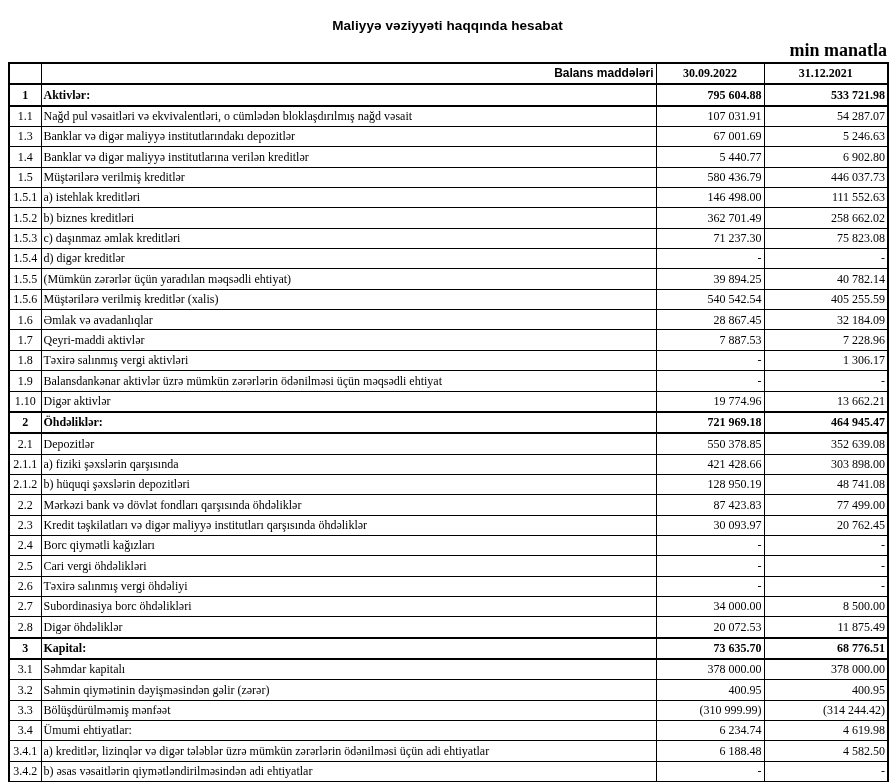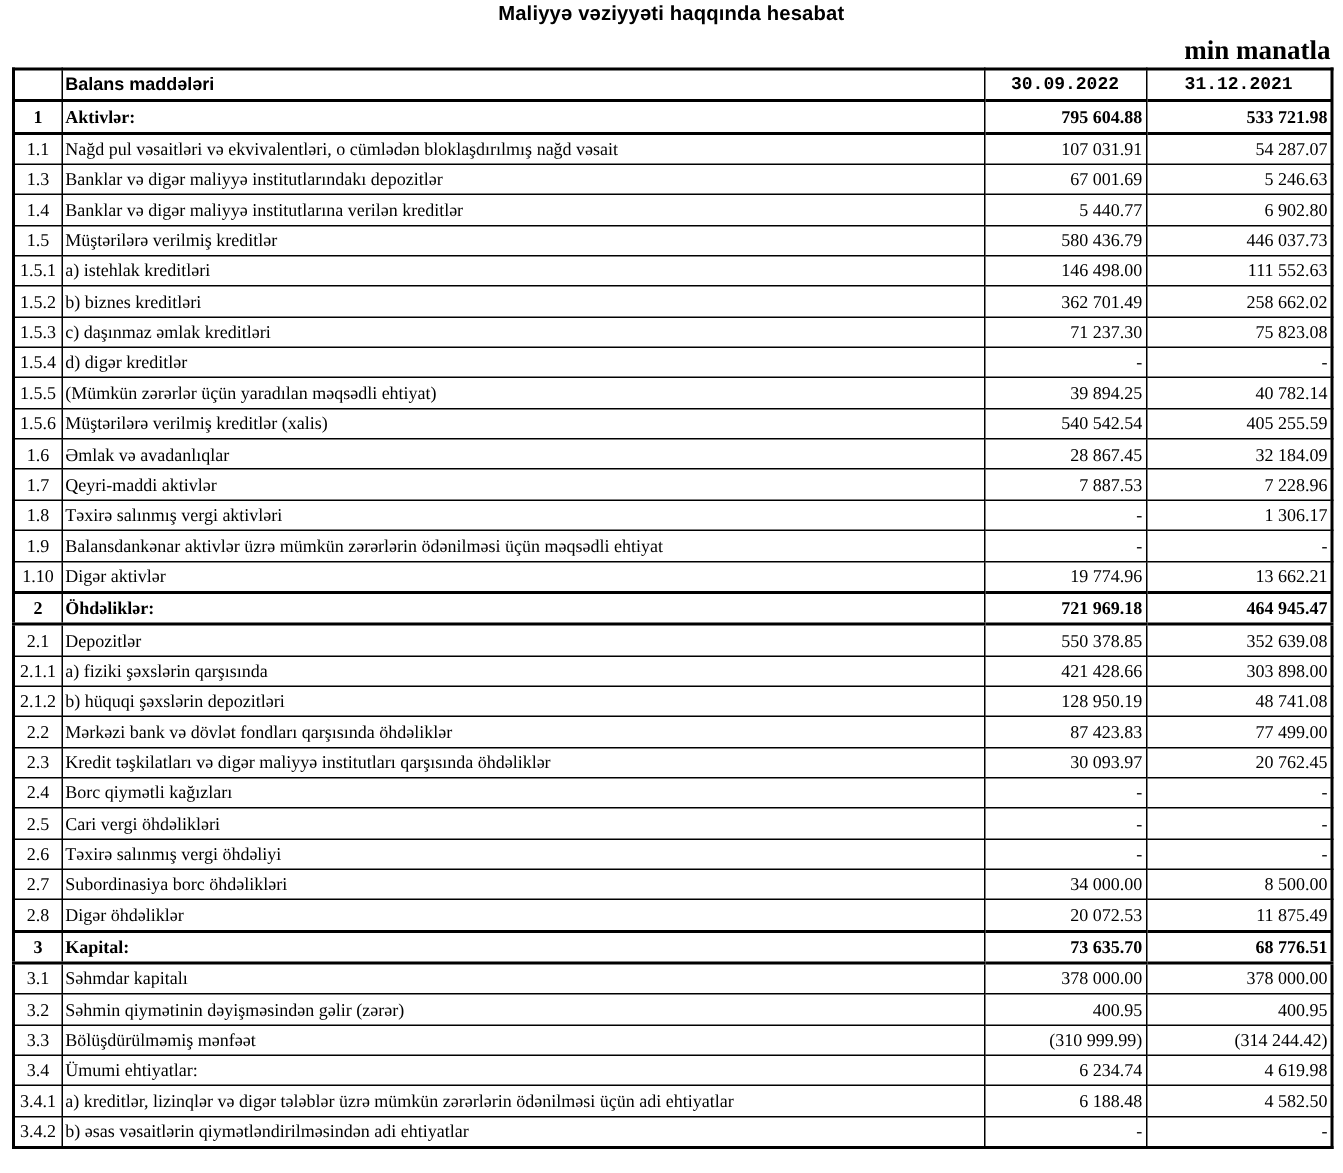--- a/index.html
+++ b/index.html
@@ -10,21 +10,21 @@
     height: 782px;
     overflow: hidden;
     font-family: "Liberation Serif", serif;
     color: #000;
   }
   .page-title {
     text-align: center;
     font-family: "Liberation Sans", sans-serif;
     font-weight: bold;
     font-size: 13.5px;
-    padding-top: 1px;
+    padding-top: 18px;
     letter-spacing: 0.1px;
   }
   .unit-note {
     width: 887px;
     text-align: right;
     font-family: "Liberation Serif", serif;
     font-weight: bold;
     font-size: 18px;
     margin-top: 7px;
     margin-bottom: 1px;
@@ -48,24 +48,24 @@
   col.c-num   { width: 32px; }
   col.c-label { width: 615px; }
   col.c-v1    { width: 108px; }
   col.c-v2    { width: 124px; }
 
   thead th { border-bottom: 2px solid #000; }
   th.h-label {
     font-family: "Liberation Sans", sans-serif;
     font-weight: bold;
     font-size: 12.5px;
-    text-align: left;
+    text-align: right;
   }
   th.h-date {
-    font-family: Liberation Mono, monospace;
+    font-family: Liberation Serif, serif;
     font-weight: bold;
     font-size: 12.5px;
     text-align: center;
   }
 
   td.num   { text-align: center; font-size: 11.5px; }
   td.label { text-align: left; padding-left: 4px; }
   td.val   { text-align: right; padding-right: 8px; }
   td.c1, th.c1 { border-left: 2px solid #000; }
   td.c2, th.c2 { border-left: 2px solid #000; }

